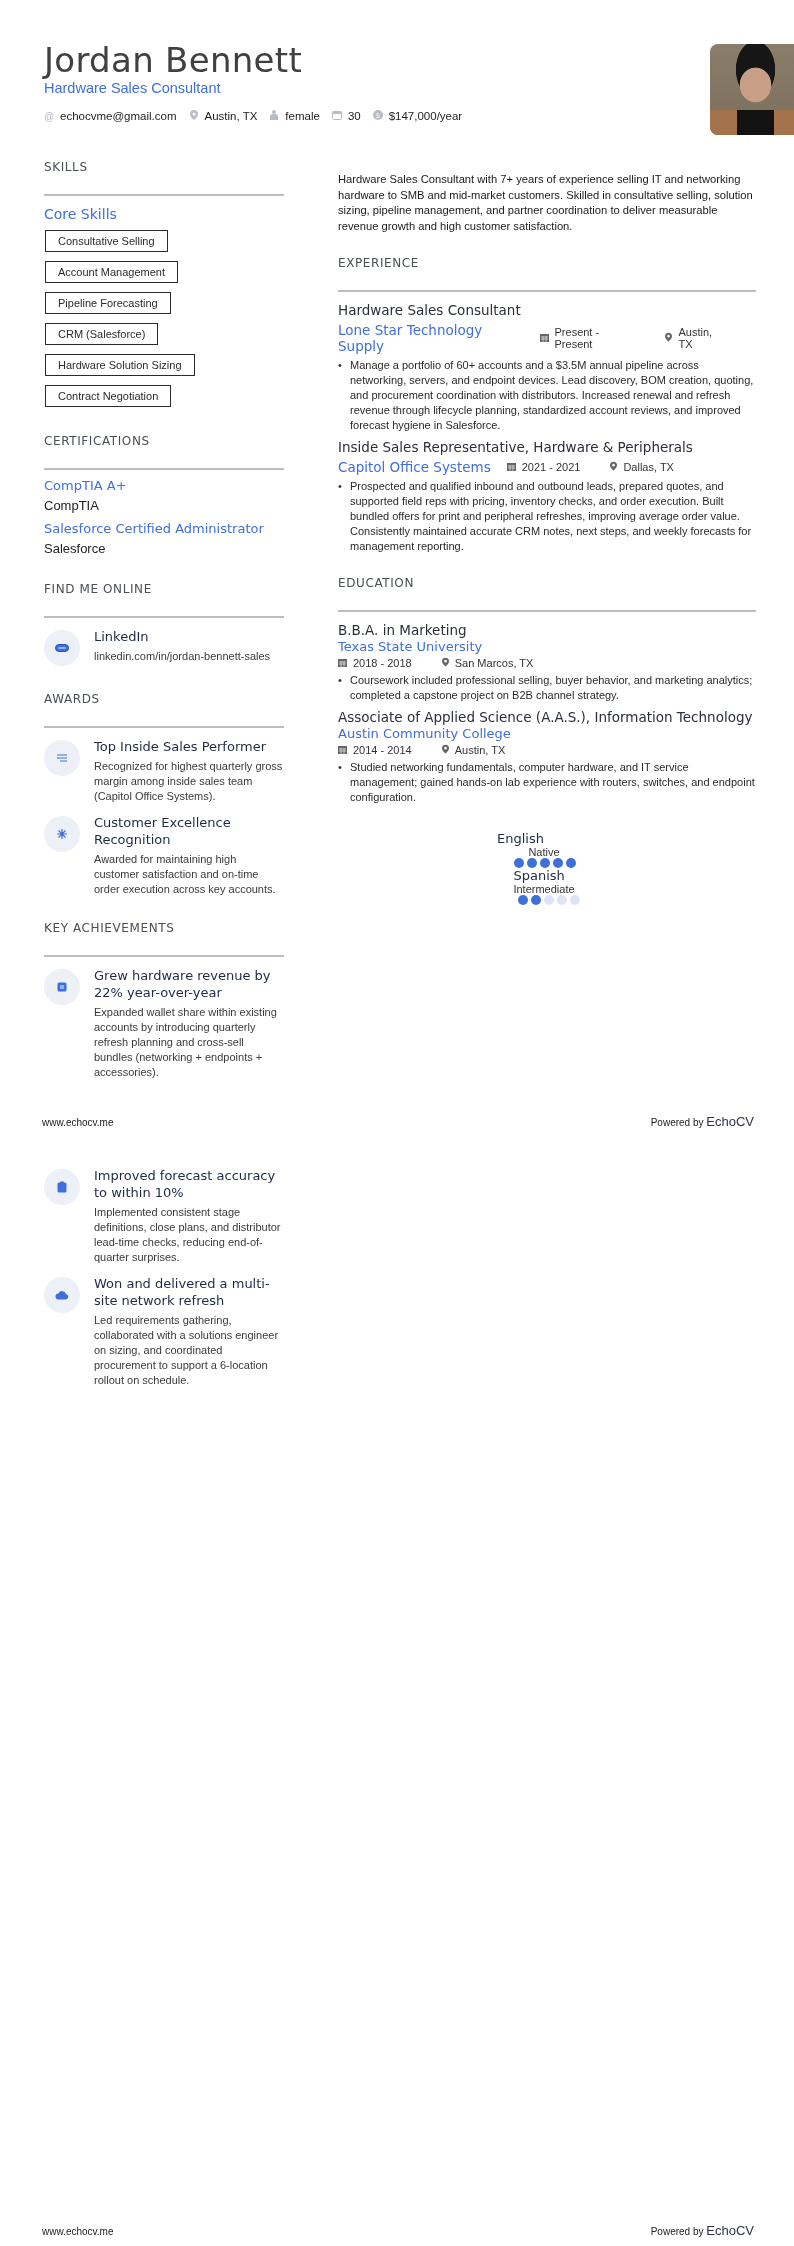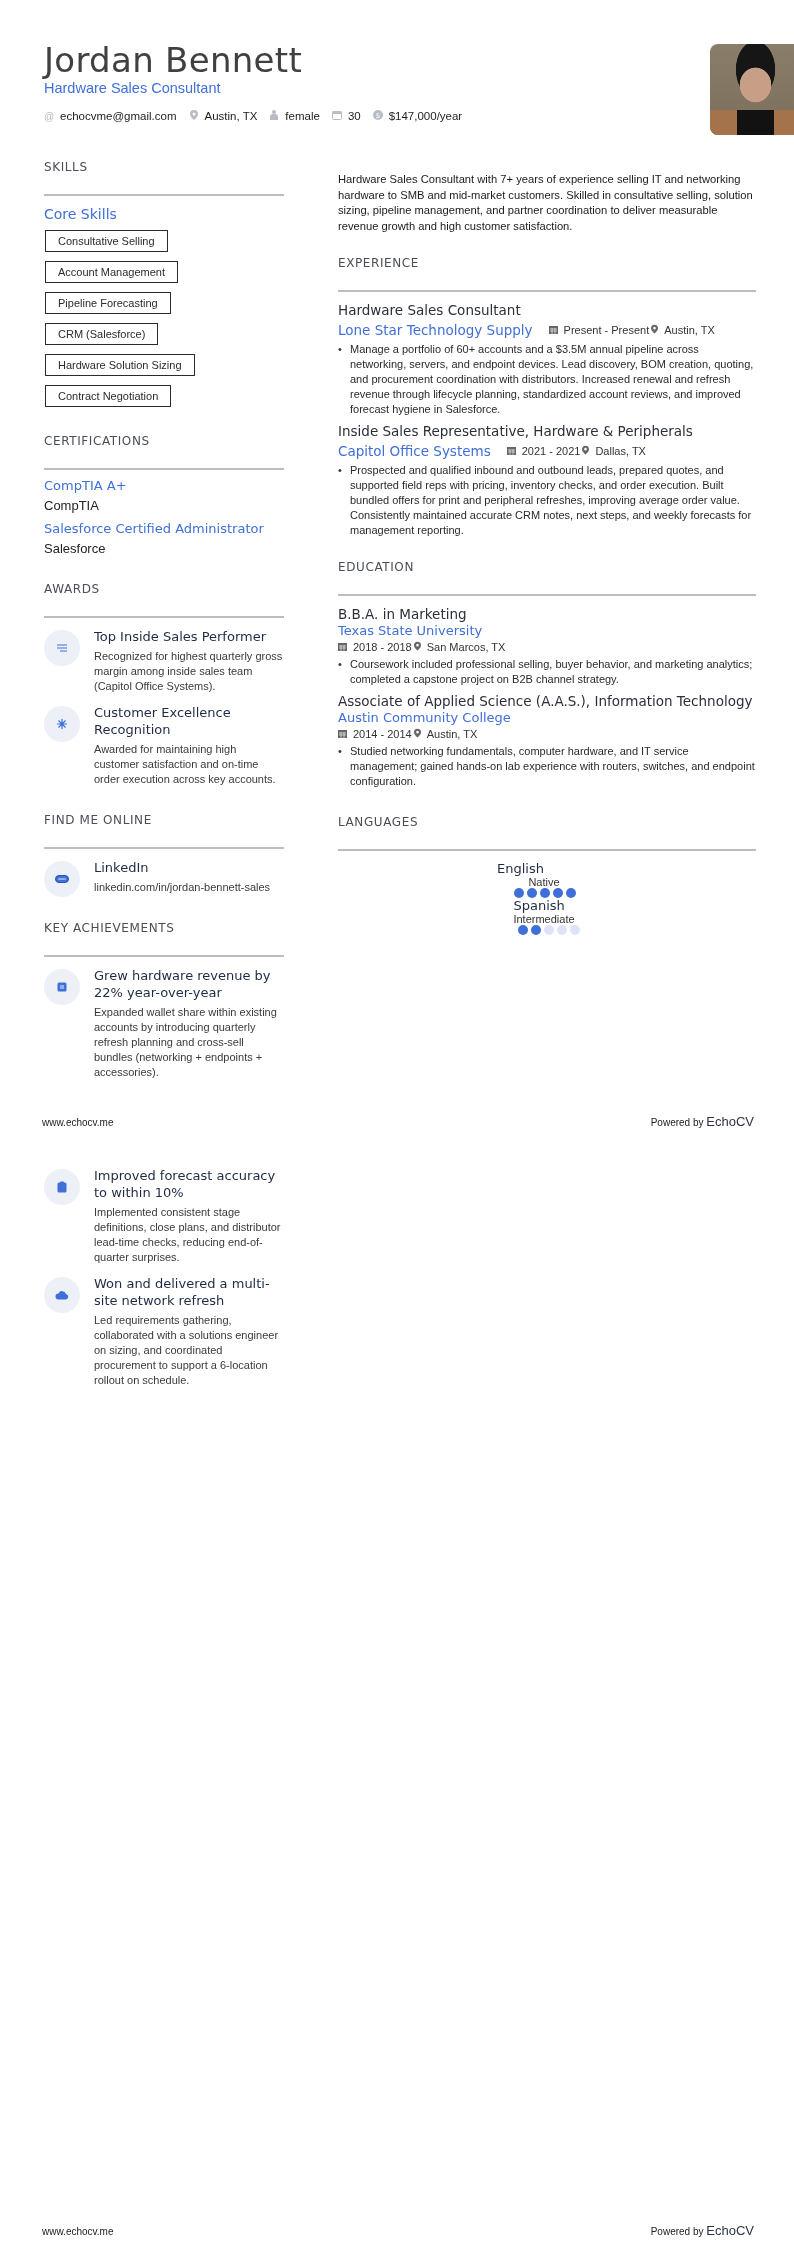--- a/index.html
+++ b/index.html
@@ -40,21 +40,21 @@
   .icon-circle { flex: 0 0 36px; width: 36px; height: 36px; border-radius: 50%; background: #edf0f6; display: flex; align-items: center; justify-content: center; margin-right: 14px; margin-top: 2px; }
   .icon-body { flex: 1; }
   .icon-title { font-size: 13px; color: #1f2a44; line-height: 17px; font-family: "DejaVu Sans", sans-serif; }
   .icon-desc { font-size: 11px; color: #3a3a3a; line-height: 15px; margin-top: 4px; }
 
   .summary-text { font-size: 11.2px; line-height: 15.5px; color: #1a1a1a; margin-top: 12px; }
 
   .job-title { font-size: 13.5px; color: #2a2f3a; margin-top: 10px; font-family: "DejaVu Sans", sans-serif; }
   .job-meta { display: flex; align-items: center; margin-top: 4px; }
   .company { font-size: 13.5px; color: #3f6fd8; margin-right: 16px; font-family: "DejaVu Sans", sans-serif; }
-  .meta-item { font-size: 11px; color: #333; display: flex; align-items: center; margin-right: 2px; }
+  .meta-item { font-size: 11px; color: #333; display: flex; align-items: center; margin-right: 30px; }
   .meta-item .mi { color: #666; font-size: 9px; margin-right: 6px; }
   .bullets { list-style: none; margin-top: 4px; }
   .bullets li { position: relative; padding-left: 12px; font-size: 11px; line-height: 15px; color: #2a2a2a; }
   .bullets li::before { content: "•"; position: absolute; left: 0; top: 0; color: #333; }
 
   .edu-school { font-size: 13px; color: #3f6fd8; margin-top: 1px; font-family: "DejaVu Sans", sans-serif; }
   .edu-meta { display: flex; margin-top: 3px; }
 
   .lang-row { display: flex; align-items: center; margin-top: 10px; font-size: 13px; flex-direction: column; }
   .lang-name { color: #1f2a44; font-family: "DejaVu Sans", sans-serif; }
@@ -137,57 +137,57 @@
 
     <div style="margin-top:22px;">
       <div class="sec-title">CERTIFICATIONS</div>
       <div class="cert-name">CompTIA A+</div>
       <div class="cert-issuer">CompTIA</div>
       <div class="cert-name">Salesforce Certified Administrator</div>
       <div class="cert-issuer">Salesforce</div>
     </div>
 
     <div style="margin-top:26px;">
-      <div class="sec-title">AWARDS</div>
-      <div class="icon-item">
-        <div class="icon-circle">
-          <svg width="12" height="10" viewBox="0 0 12 10">
-              <path d="M1 2h10M1 5h10M4 8h7" stroke="#3f6fd8" stroke-width="1.2" fill="none"></path>
-            </svg>
-        </div>
-        <div class="icon-body">
-          <div class="icon-title">Top Inside Sales Performer</div>
-          <div class="icon-desc">Recognized for highest quarterly gross margin among inside sales team (Capitol Office Systems).</div>
-        </div>
-      </div>
-      <div class="icon-item">
-        <div class="icon-circle">
-          <svg width="12" height="12" viewBox="0 0 12 12">
-              <path d="M6 1v10M1 6h10M2.5 2.5l7 7M9.5 2.5l-7 7" stroke="#3f6fd8" stroke-width="1.2" fill="none"></path>
-            </svg>
-        </div>
-        <div class="icon-body">
-          <div class="icon-title">Customer Excellence Recognition</div>
-          <div class="icon-desc">Awarded for maintaining high customer satisfaction and on-time order execution across key accounts.</div>
-        </div>
-      </div>
-    </div>
-
-    <div style="margin-top:26px;">
       <div class="sec-title">FIND ME ONLINE</div>
       <div class="icon-item">
         <div class="icon-circle">
           <svg width="14" height="8" viewBox="0 0 14 8">
               <rect x="0.5" y="0.5" width="13" height="7" rx="3.5" fill="#3f6fd8" stroke="#2a55b8"></rect>
               <rect x="3" y="3" width="8" height="2" rx="1" fill="#8fb0f0"></rect>
             </svg>
         </div>
         <div class="icon-body">
           <div class="icon-title">LinkedIn</div>
           <div class="icon-desc">linkedin.com/in/jordan-bennett-sales</div>
+        </div>
+      </div>
+    </div>
+
+    <div style="margin-top:26px;">
+      <div class="sec-title">AWARDS</div>
+      <div class="icon-item">
+        <div class="icon-circle">
+          <svg width="12" height="10" viewBox="0 0 12 10">
+              <path d="M1 2h10M1 5h10M4 8h7" stroke="#3f6fd8" stroke-width="1.2" fill="none"></path>
+            </svg>
+        </div>
+        <div class="icon-body">
+          <div class="icon-title">Top Inside Sales Performer</div>
+          <div class="icon-desc">Recognized for highest quarterly gross margin among inside sales team (Capitol Office Systems).</div>
+        </div>
+      </div>
+      <div class="icon-item">
+        <div class="icon-circle">
+          <svg width="12" height="12" viewBox="0 0 12 12">
+              <path d="M6 1v10M1 6h10M2.5 2.5l7 7M9.5 2.5l-7 7" stroke="#3f6fd8" stroke-width="1.2" fill="none"></path>
+            </svg>
+        </div>
+        <div class="icon-body">
+          <div class="icon-title">Customer Excellence Recognition</div>
+          <div class="icon-desc">Awarded for maintaining high customer satisfaction and on-time order execution across key accounts.</div>
         </div>
       </div>
     </div>
 
     <div style="margin-top:24px;">
       <div class="sec-title">KEY ACHIEVEMENTS</div>
       <div class="icon-item">
         <div class="icon-circle">
           <svg width="12" height="12" viewBox="0 0 12 12">
               <rect x="1.5" y="1.5" width="9" height="9" rx="1.5" fill="#3f6fd8"></rect>
@@ -302,21 +302,20 @@
             <span>Austin, TX</span>
           </span>
         </div>
         <ul class="bullets">
           <li>Studied networking fundamentals, computer hardware, and IT service management; gained hands-on lab experience with routers, switches, and endpoint configuration.</li>
         </ul>
       </div>
     </div>
 
     <div style="margin-top:26px;">
-      <div class="sec-title">LANGUAGES</div>
       <div class="lang-row">
         <span class="lang-name" style="width:100px;">English</span>
         <span class="lang-level">Native</span>
         <span class="dots" style="margin-right:8px;">
           <span class="dot on"></span>
           <span class="dot on"></span>
           <span class="dot on"></span>
           <span class="dot on"></span>
           <span class="dot on"></span>
         </span>

